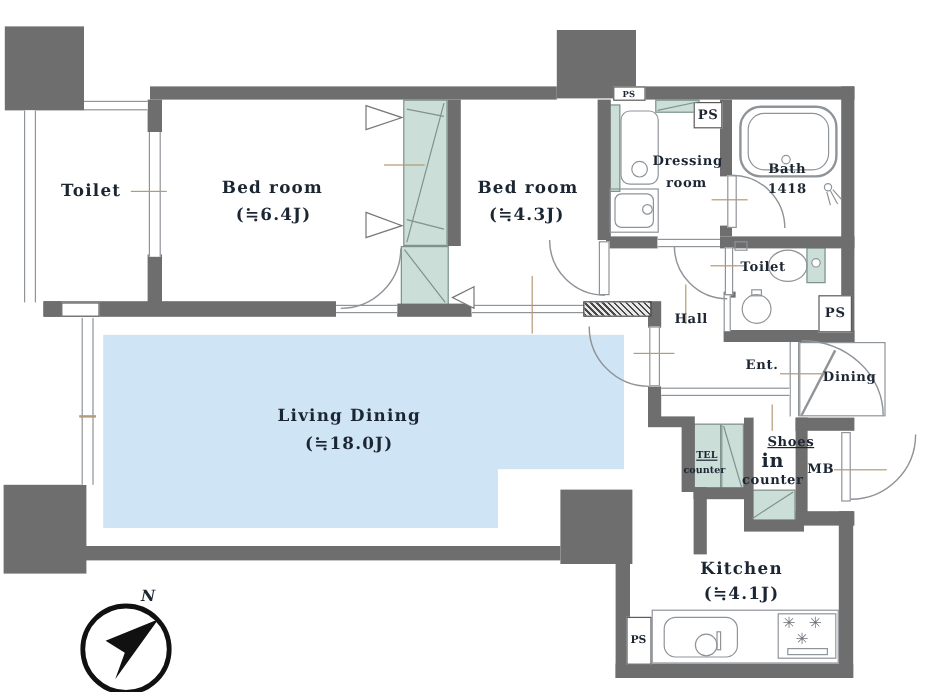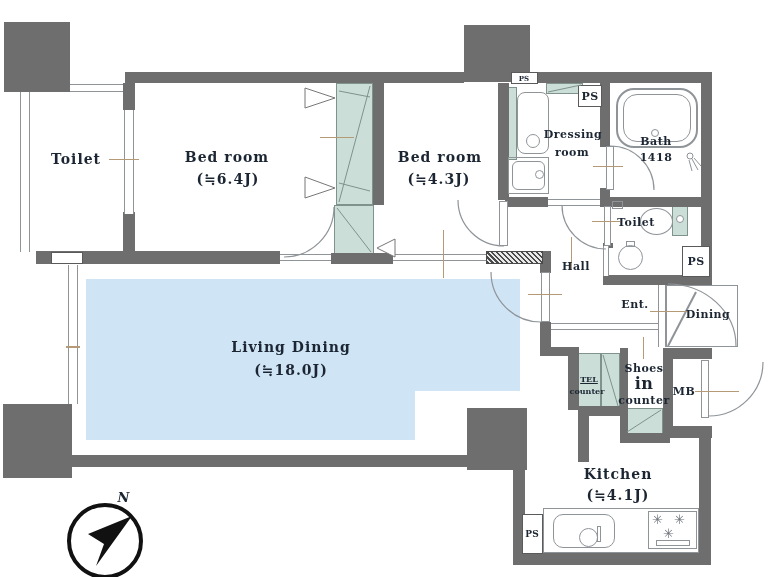--- a/index.html
+++ b/index.html
@@ -214,21 +214,21 @@
   <div class="lbl big" style="left:618px;top:474px;">Kitchen</div>
   <div class="lbl big" style="left:618px;top:495px;">(≒4.1J)</div>
   <div class="lbl mid" style="left:573px;top:134px;">Dressing</div>
   <div class="lbl mid" style="left:572px;top:152px;">room</div>
   <div class="lbl mid" style="left:656px;top:141px;">Bath</div>
   <div class="lbl mid" style="left:656px;top:157px;">1418</div>
   <div class="lbl mid" style="left:636px;top:222px;">Toilet</div>
   <div class="lbl mid" style="left:576px;top:266px;">Hall</div>
   <div class="lbl mid" style="left:635px;top:304px;">Ent.</div>
   <div class="lbl mid" style="left:708px;top:314px;">Dining</div>
-  <div class="lbl mid" style="left:644px;top:368px;font-size:11px;">Shoes</div>
+  <div class="lbl mid" style="left:659px;top:368px;font-size:11px;text-decoration:underline;">Shoes</div>
   <div class="lbl mid" style="left:644px;top:384px;font-size:16px;">in</div>
   <div class="lbl mid" style="left:644px;top:400px;font-size:11px;">counter</div>
   <div class="lbl tiny" style="left:589px;top:379px;text-decoration:underline;">TEL</div>
   <div class="lbl tiny" style="left:587px;top:391px;">counter</div>
   <div class="lbl mid" style="left:684px;top:391px;">MB</div>
   <div class="lbl mid" style="left:590px;top:96px;">PS</div>
   <div class="lbl" style="left:524px;top:78px;font-size:7px;letter-spacing:0;">PS</div>
   <div class="lbl mid" style="left:696px;top:261px;">PS</div>
   <div class="lbl" style="left:532px;top:534px;font-size:9px;letter-spacing:0;">PS</div>
 

